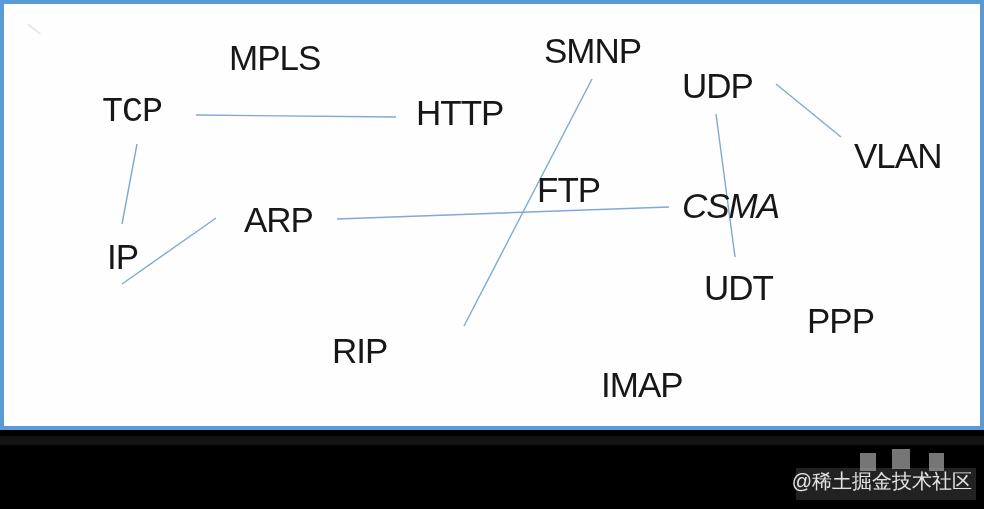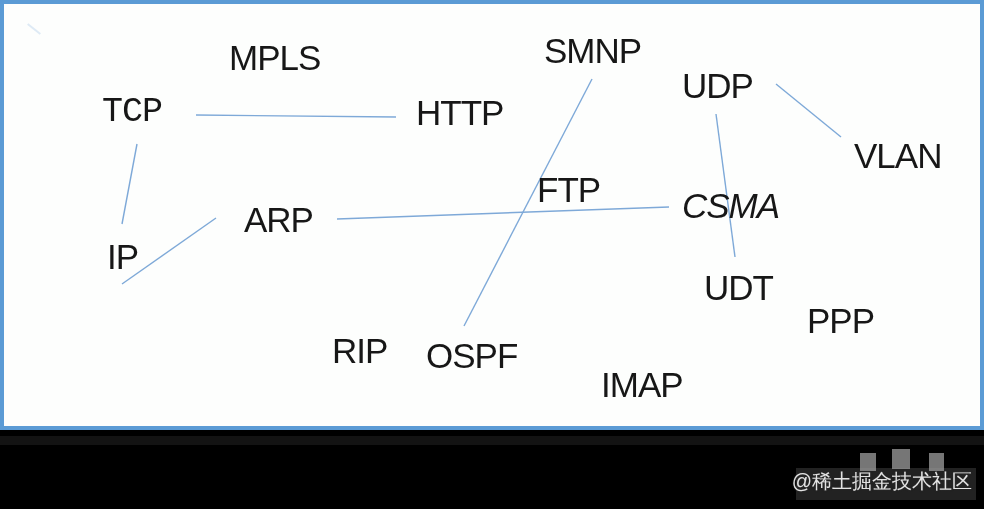--- a/index.html
+++ b/index.html
@@ -112,21 +112,20 @@
         <span class="node" style="left: 540px; top: 29px;">SMNP</span>
         <span class="node" style="left: 678px; top: 64px;">UDP</span>
         <span class="node" style="left: 850px; top: 114px; margin-top: 20px;">VLAN</span>
         <span class="node" style="left: 533px; top: 168px;">FTP</span>
         <span class="node" style="left: 678px; top: 184px; font-style: italic;">CSMA</span>
         <span class="node" style="left: 240px; top: 198px;">ARP</span>
         <span class="node" style="left: 103px; top: 219px; margin-top: 16px;">IP</span>
         <span class="node" style="left: 700px; top: 266px;">UDT</span>
         <span class="node" style="left: 803px; top: 299px;">PPP</span>
         <span class="node" style="left: 280px; top: 329px; margin-left: 48px;">RIP</span>
-        <span class="node" style="left: 422px; top: 334px;">OSPF</span>
         <span class="node" style="left: 597px; top: 363px;">IMAP</span>
       </div>
     <div class="smudge"></div>
   </div>
 
   <div class="bottom-bar">
     <div class="bar-streak"></div>
     <div class="watermark-wrap">
       <div class="wm-backing"></div>
       <div class="wm-block wm-b1"></div>

